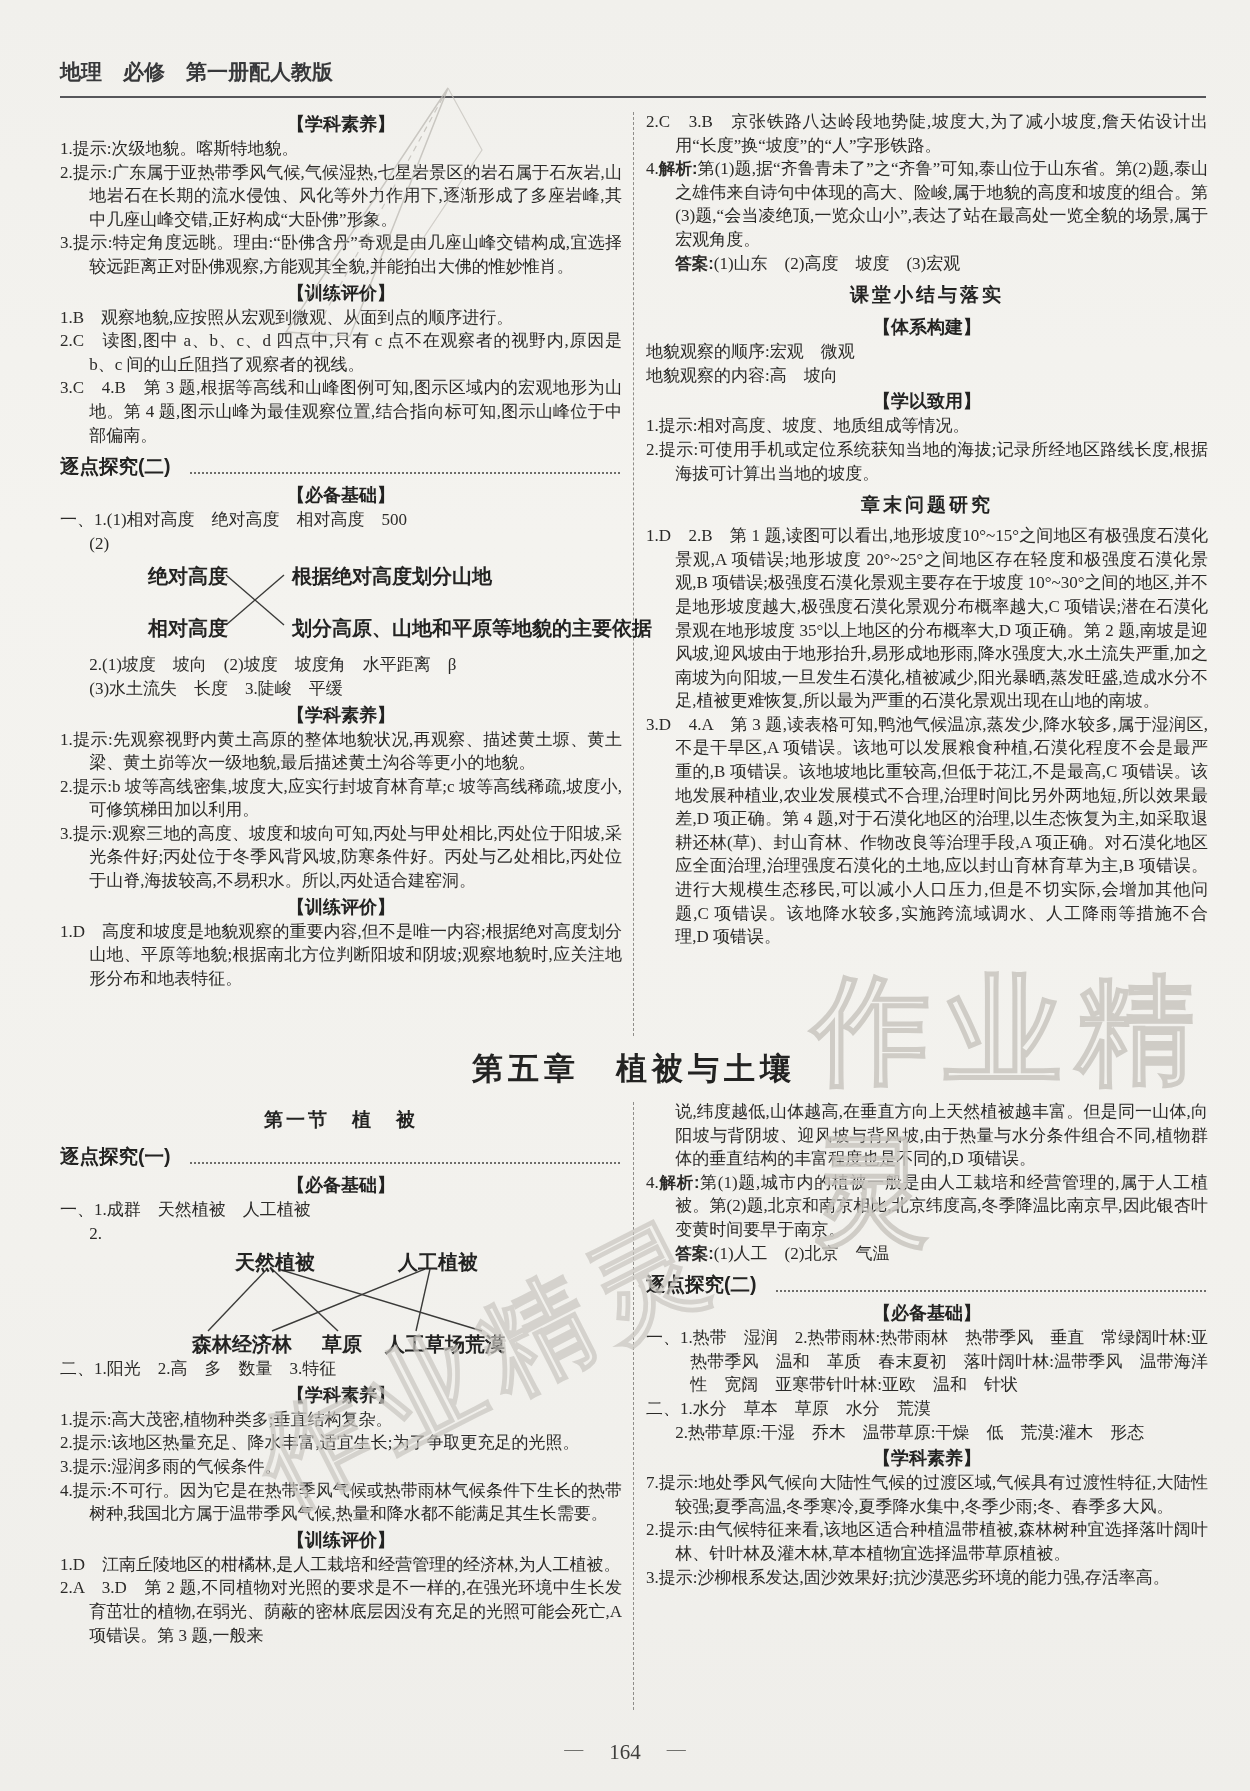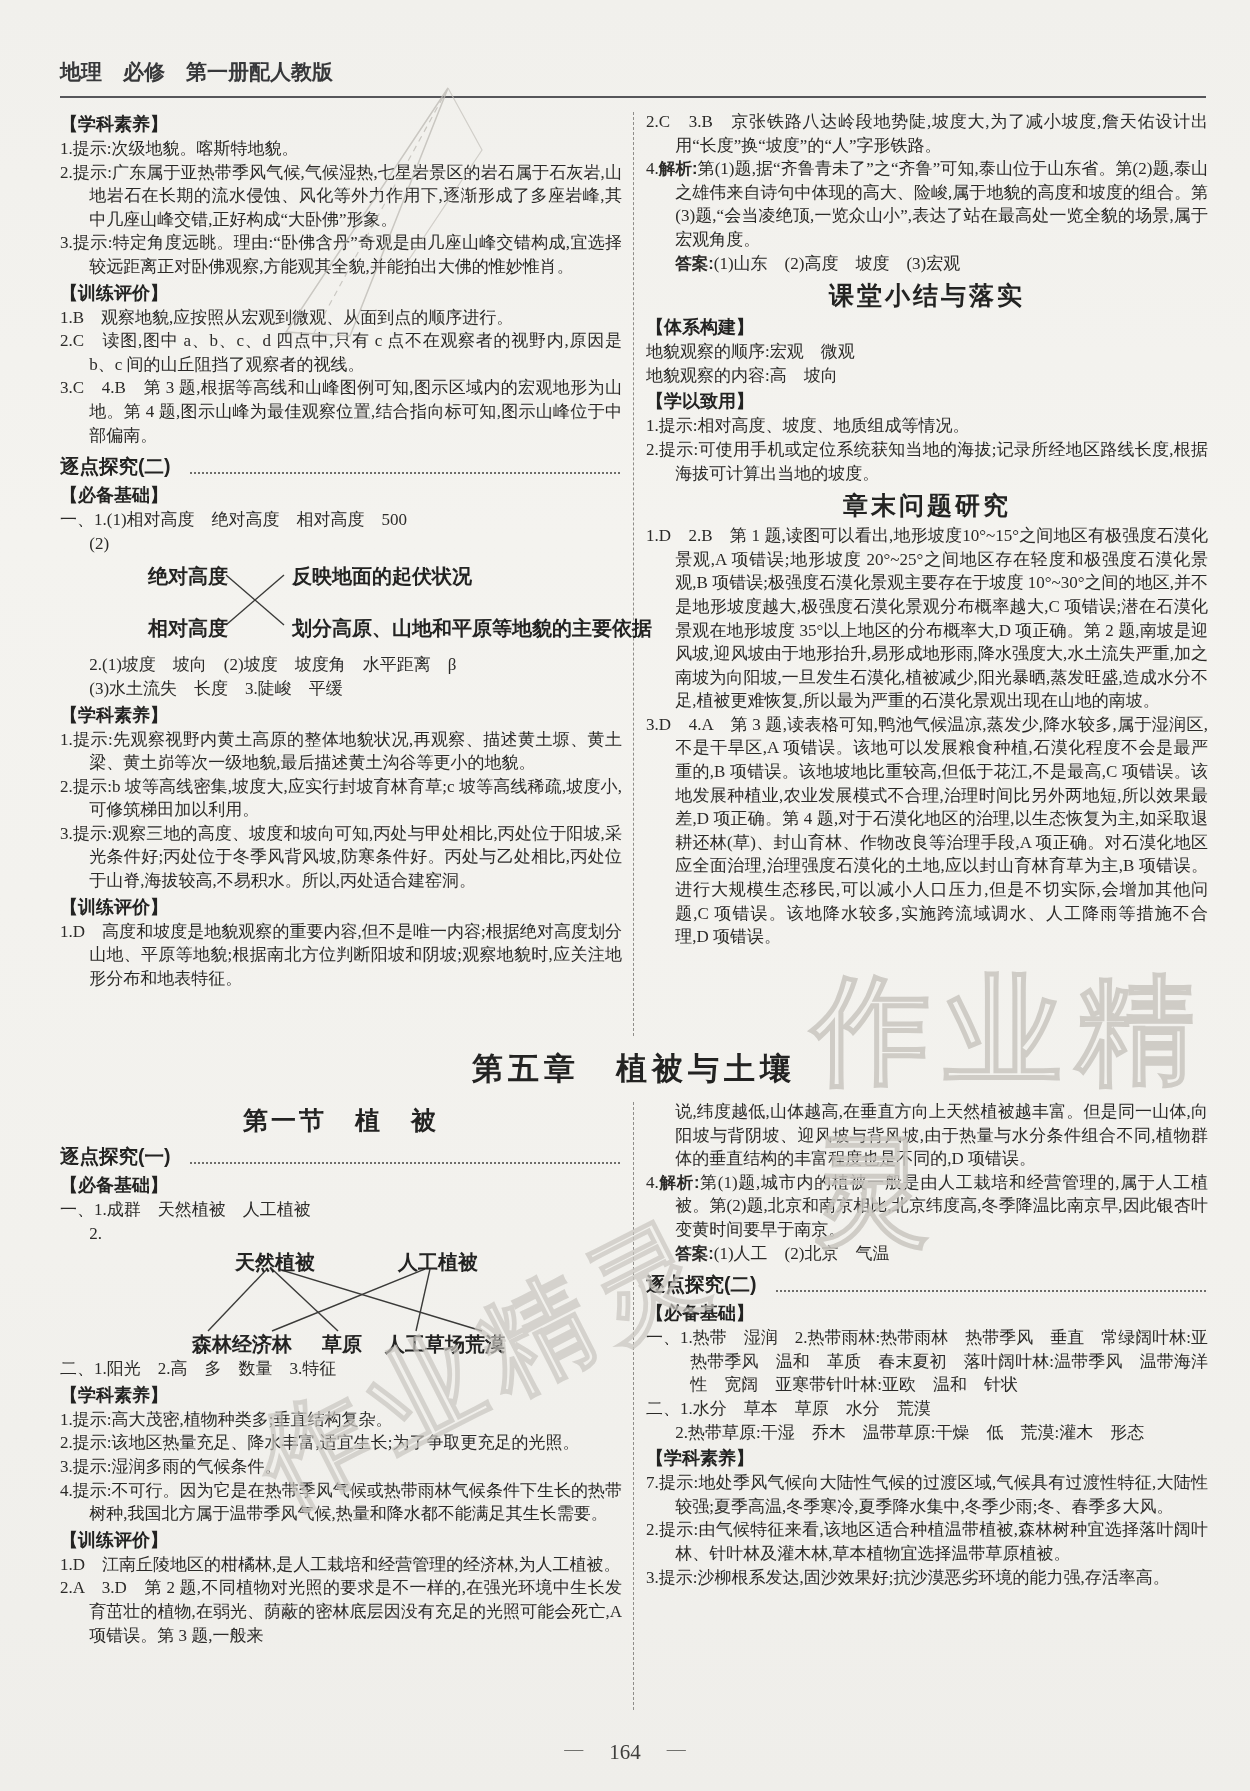--- a/index.html
+++ b/index.html
@@ -17,26 +17,26 @@
   .row1{min-height:928px;}
   .row2{min-height:612px;}
   .col{width:562px;}
   .colL{margin-right:24px;}
   .divider{position:absolute;left:573px;top:2px;bottom:2px;width:0;border-left:1px dashed #8f8d89;}
   
   .para{font-size:17px;line-height:23.6px;text-align:justify;padding-left:1.72em;text-indent:-1.72em;margin:0;}
   .para-wide{padding-left:2.6em;text-indent:-2.6em;}
   .cont{font-size:17px;line-height:23.6px;text-align:justify;padding-left:1.72em;margin:0;}
   .bracket{font-family:"Liberation Sans","DejaVu Sans",sans-serif;font-weight:bold;font-size:18px;
-           line-height:26px;color:#232322;margin:1px 0 0 0;}
+           line-height:26px;color:#232322;margin:1px 0 0 0;text-align:center;}
   .explore{display:flex;align-items:flex-end;font-family:"Liberation Sans","DejaVu Sans",sans-serif;
            font-weight:bold;font-size:19.5px;line-height:30px;color:#232322;margin:4px 0 1px 0;gap:9px;}
   .explore .dots{flex:1;border-bottom:2.5px dotted #6e6d6a;margin:0 2px 7px 10px;}
   .center-head{text-align:center;font-family:"Liberation Sans","DejaVu Sans",sans-serif;font-weight:bold;
-               font-size:25px;line-height:34px;letter-spacing:3px;color:#232322;margin:3px 0 2px 0;}
+               font-size:19px;line-height:34px;letter-spacing:3px;color:#232322;margin:3px 0 2px 0;}
   .chapter{height:62px;line-height:62px;text-align:center;font-family:"Liberation Sans","DejaVu Sans",sans-serif;
            font-weight:bold;font-size:31px;letter-spacing:5px;color:#232322;}
   .b{font-family:"Liberation Sans","DejaVu Sans",sans-serif;font-weight:bold;font-size:16.5px;}
   
   .diag{position:relative;font-family:"Liberation Sans","DejaVu Sans",sans-serif;font-weight:bold;font-size:20px;color:#232322;}
   .diag1{height:92px;margin:4px 0 2px 88px;width:460px;}
   .diag2{height:106px;margin:2px 0 4px 20px;width:480px;}
   .diag span{position:absolute;white-space:nowrap;}
   .diag svg{position:absolute;left:0;top:0;}
   
@@ -92,21 +92,21 @@
         <p class="para para-wide">一、1.(1)相对高度　绝对高度　相对高度　500</p>
         <p class="cont">(2)</p>
 
         <div class="diag diag1">
           <svg width="460" height="92">
             <line x1="78" y1="16" x2="136" y2="66" stroke="#3a3a38" stroke-width="1.4"></line>
             <line x1="78" y1="66" x2="136" y2="16" stroke="#3a3a38" stroke-width="1.4"></line>
           </svg>
           <span style="left:0;top:4px">绝对高度</span>
           <span style="left:0;top:56px">相对高度</span>
-          <span style="left:144px;top:4px">反映地面的起伏状况</span>
+          <span style="left:144px;top:4px">根据绝对高度划分山地</span>
           <span style="left:144px;top:56px">划分高原、山地和平原等地貌的主要依据</span>
         </div>
 
         <p class="cont">2.(1)坡度　坡向　(2)坡度　坡度角　水平距离　β</p>
         <p class="cont">(3)水土流失　长度　3.陡峻　平缓</p>
         <p class="bracket">【学科素养】</p>
         <p class="para">1.提示:先观察视野内黄土高原的整体地貌状况,再观察、描述黄土塬、黄土梁、黄土峁等次一级地貌,最后描述黄土沟谷等更小的地貌。</p>
         <p class="para">2.提示:b 坡等高线密集,坡度大,应实行封坡育林育草;c 坡等高线稀疏,坡度小,可修筑梯田加以利用。</p>
         <p class="para">3.提示:观察三地的高度、坡度和坡向可知,丙处与甲处相比,丙处位于阳坡,采光条件好;丙处位于冬季风背风坡,防寒条件好。丙处与乙处相比,丙处位于山脊,海拔较高,不易积水。所以,丙处适合建窑洞。</p>
         <p class="bracket">【训练评价】</p>

